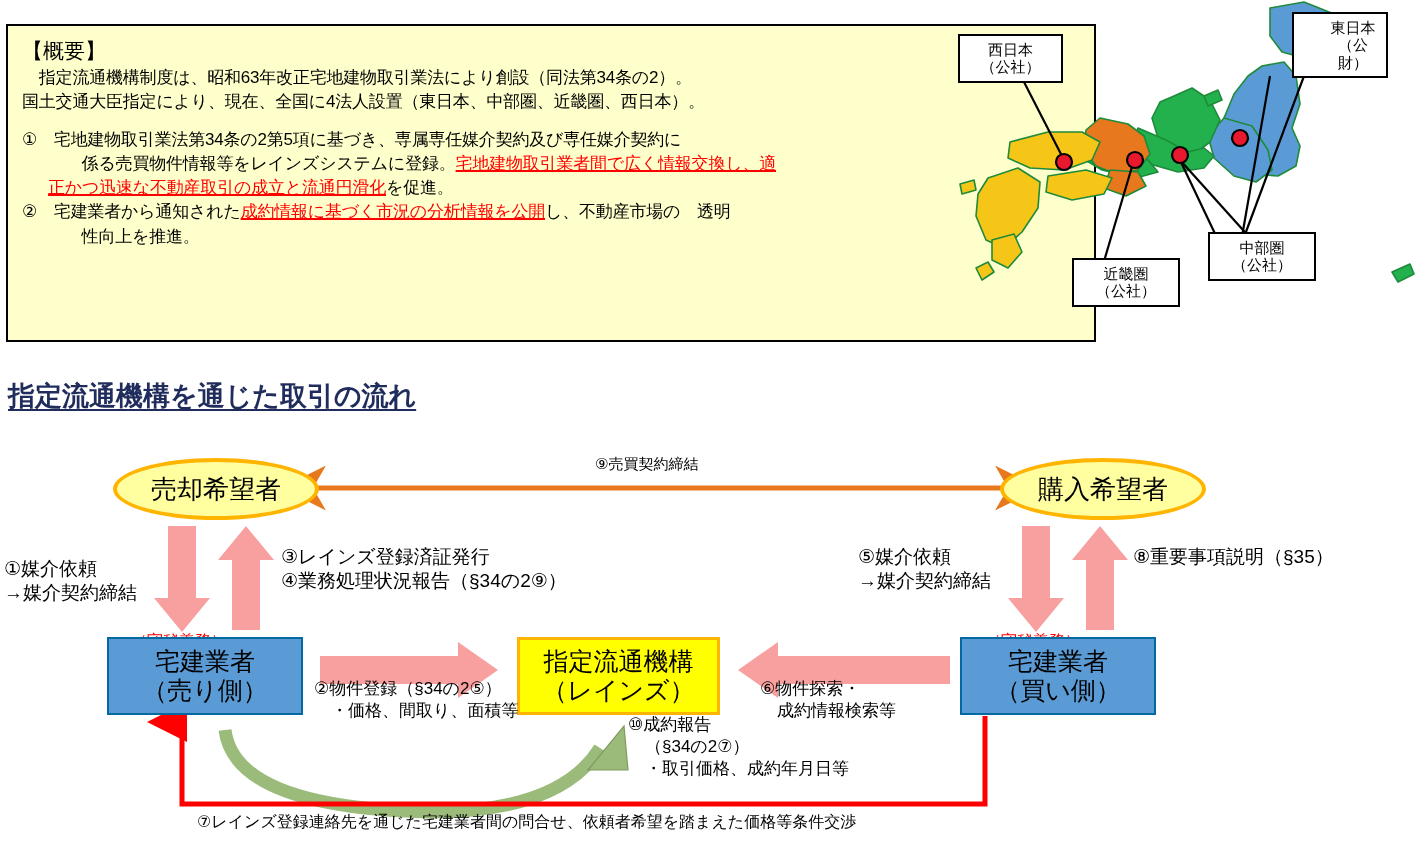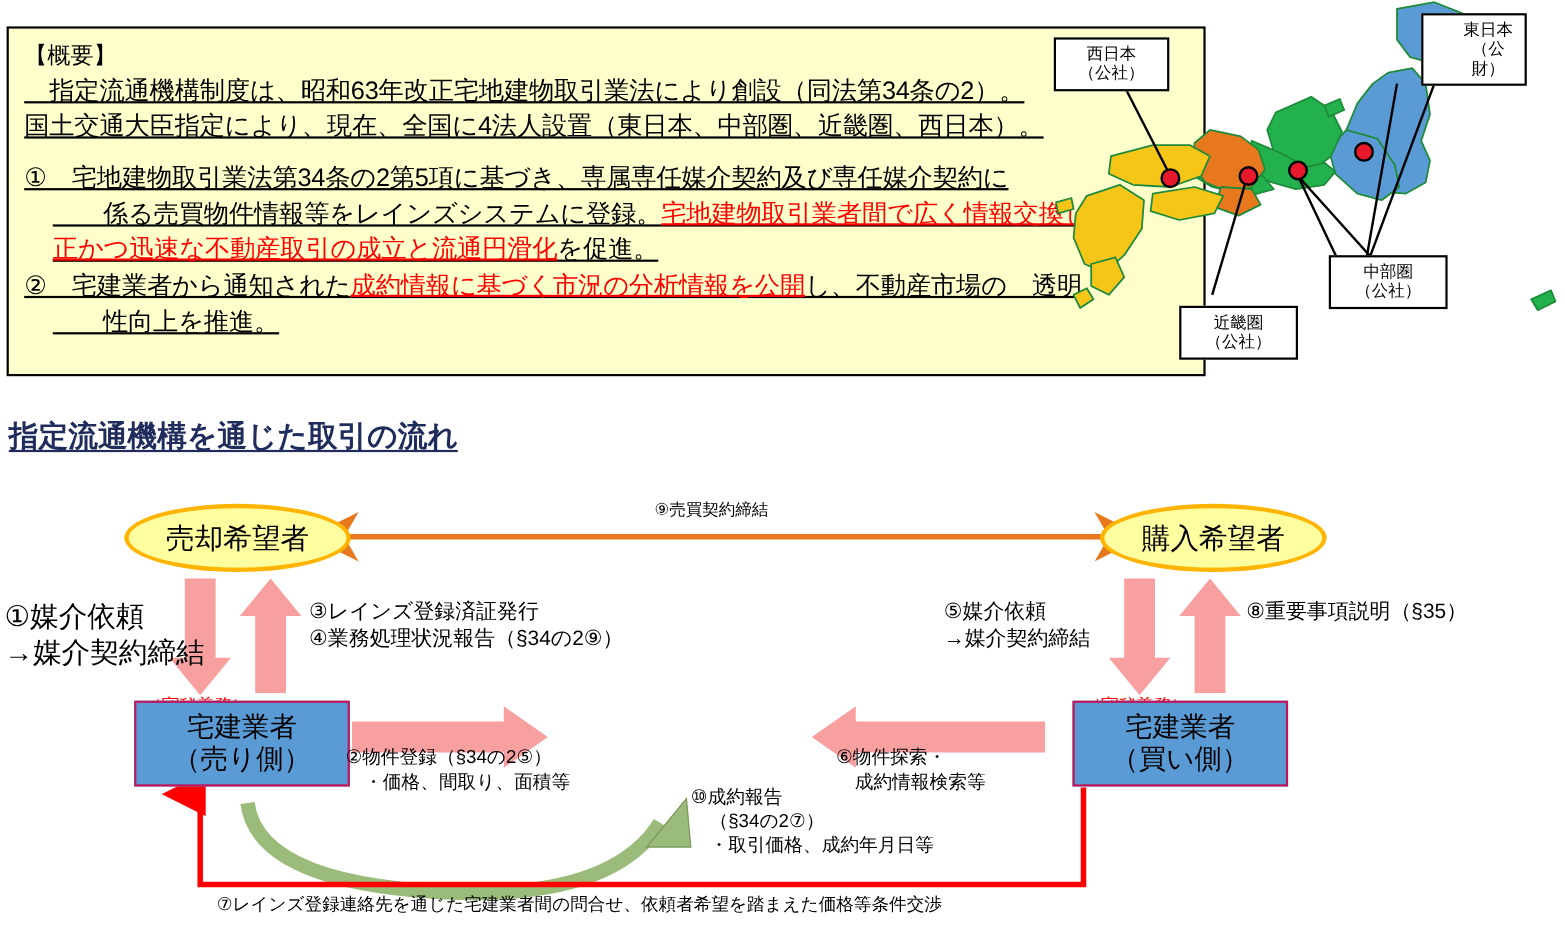--- a/index.html
+++ b/index.html
@@ -4,43 +4,43 @@
 <style>
   html,body{margin:0;padding:0;background:#fff;}
   body{width:1423px;height:850px;position:relative;overflow:hidden;
        font-family:"Liberation Sans","DejaVu Sans",sans-serif;color:#000;}
   .abs{position:absolute;}
 
   
   #summary-box{left:6px;top:24px;width:1090px;height:318px;
     background:#FFFFCC;border:2px solid #000;box-sizing:border-box;
     padding:10px 22px 0 14px;}
-  .para{font-size:23px;line-height:1.42;letter-spacing:-.2px;white-space:pre-wrap;text-decoration:underline;}
+  .para{font-size:17px;line-height:1.42;letter-spacing:-.2px;white-space:pre-wrap;}
   .head-label{font-size:21px;line-height:1.42;}
   .hang{padding-left:26px;text-indent:-26px;}
   .hang2{padding-left:26px;text-indent:-26px;}
   .red-u{color:#FF0000;text-decoration:underline;text-decoration-thickness:2px;}
   .spacer{height:14px;}
 
   
   #flow-heading{left:8px;top:378px;font-size:27px;font-weight:bold;color:#1F2C5C;
      text-decoration:underline;text-underline-offset:4px;text-decoration-thickness:2px;}
 
   
   #map-area{left:952px;top:0px;width:471px;height:430px;}
   .callout{position:absolute;background:#fff;border:2px solid #000;
      font-size:15px;line-height:1.15;text-align:center;padding:5px 6px;box-sizing:border-box;}
 
   
   .ellipse{position:absolute;background:#FFFFA0;border:4px solid #FFB400;
      border-radius:50%;display:flex;align-items:center;justify-content:center;
      font-size:26px;box-sizing:border-box;}
-  .bluebox{position:absolute;background:#5B9BD5;border:2px solid #be185d;
+  .bluebox{position:absolute;background:#5B9BD5;border:2px solid #0369a1;
      display:flex;flex-direction:column;align-items:center;justify-content:center;
-     font-size:25px;line-height:1.18;box-sizing:border-box;margin-left:15px;}
+     font-size:25px;line-height:1.18;box-sizing:border-box;}
   .yellowbox{position:absolute;background:#FFFF00;border:3px solid #FFB400;
      display:flex;flex-direction:column;align-items:center;justify-content:center;
      font-size:25px;line-height:1.18;box-sizing:border-box;}
   .lbl{position:absolute;font-size:17px;line-height:1.28;white-space:pre-line;}
   .lbl-sm{position:absolute;font-size:15px;line-height:1.28;white-space:pre-line;}
   .secret{position:absolute;color:#FF0000;font-size:16px;white-space:nowrap;}
   .bottom-note{position:absolute;font-size:16px;white-space:nowrap;}
 </style>
 </head>
 <body>
@@ -101,21 +101,21 @@
   </svg>
 
   <div class="callout" style="left:6px;top:34px;width:105px;">
     <div>西日本</div>
     <div>（公社）</div>
   </div>
   <div class="callout" style="left:340px;top:12px;width:96px;padding-left:32px;">
     <div>東日本</div>
     <div>（公財）</div>
   </div>
-  <div class="callout" style="left:120px;top:258px;width:108px;margin-top:20px;">
+  <div class="callout" style="left:120px;top:258px;width:108px;">
     <div>近畿圏</div>
     <div>（公社）</div>
   </div>
   <div class="callout" style="left:256px;top:232px;width:108px;">
     <div>中部圏</div>
     <div>（公社）</div>
   </div>
 </div>
 
 <div id="flow-heading" class="abs">指定流通機構を通じた取引の流れ</div>
@@ -173,36 +173,40 @@
 
   <div class="ellipse" style="left:113px;top:28px;width:206px;height:62px;">
     <span>売却希望者</span>
   </div>
   <div class="ellipse" style="left:1000px;top:28px;width:206px;height:62px;">
     <span>購入希望者</span>
   </div>
 
   <div class="lbl" style="left:595px;top:24px;font-size:15px;">⑨売買契約締結</div>
 
-  <div class="lbl" style="left:4px;top:114px;font-size:26px;">①媒介依頼
+  <div class="lbl" style="left:4px;top:127px;font-size:19px;">①媒介依頼
 →媒介契約締結</div>
   <div class="lbl" style="left:281px;top:115px;font-size:19px;">③レインズ登録済証発行
 ④業務処理状況報告（§34の2⑨）</div>
   <div class="lbl" style="left:858px;top:115px;font-size:19px;">⑤媒介依頼
 →媒介契約締結</div>
   <div class="lbl" style="left:1133px;top:115px;font-size:19px;">⑧重要事項説明（§35）</div>
 
   <div class="secret" style="left:131px;top:201px;">（守秘義務）</div>
   <div class="secret" style="left:985px;top:201px;">（守秘義務）</div>
 
   <div class="bluebox" style="left:107px;top:207px;width:196px;height:78px;">
     <span>宅建業者</span>
     <span>（売り側）</span>
   </div>
 
+  <div class="yellowbox" style="left:517px;top:207px;width:203px;height:78px;">
+    <span>指定流通機構</span>
+    <span>（レインズ）</span>
+  </div>
 
   <div class="bluebox" style="left:960px;top:207px;width:196px;height:78px;">
     <span>宅建業者</span>
     <span>（買い側）</span>
   </div>
 
   <div class="lbl-sm" style="left:314px;top:248px;font-size:17px;">②物件登録（§34の2⑤）
 　・価格、間取り、面積等</div>
   <div class="lbl-sm" style="left:760px;top:248px;font-size:17px;">⑥物件探索・
 　成約情報検索等</div>

